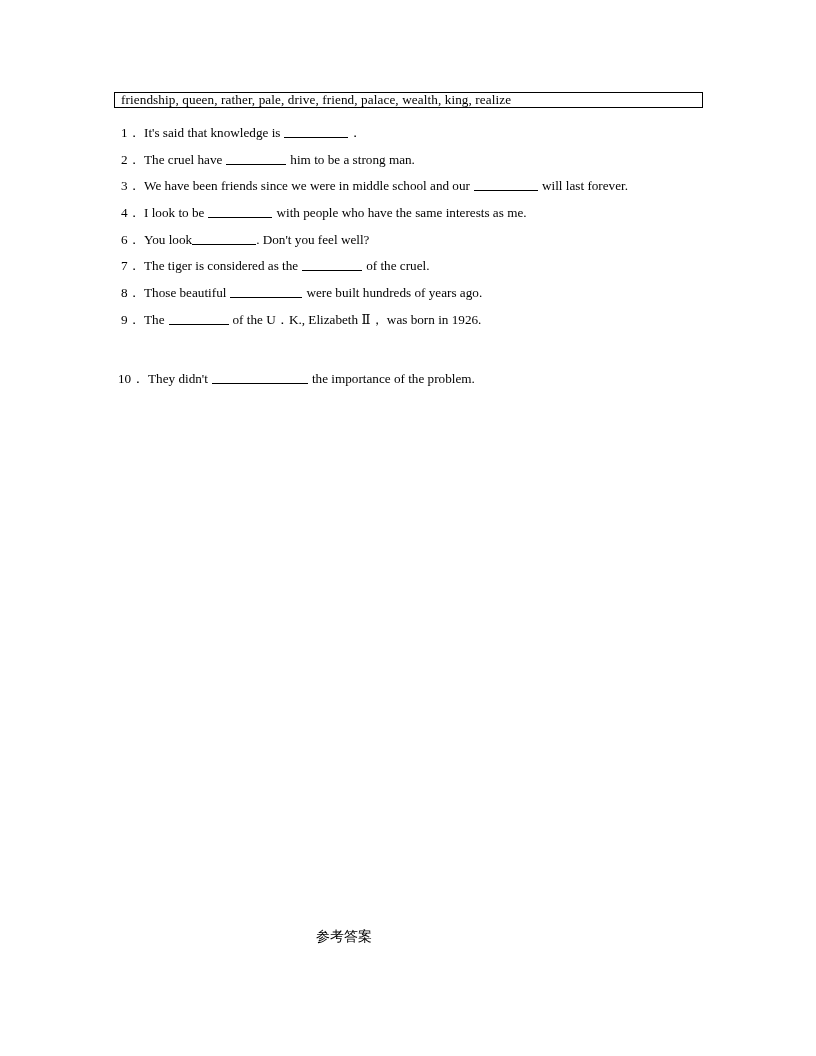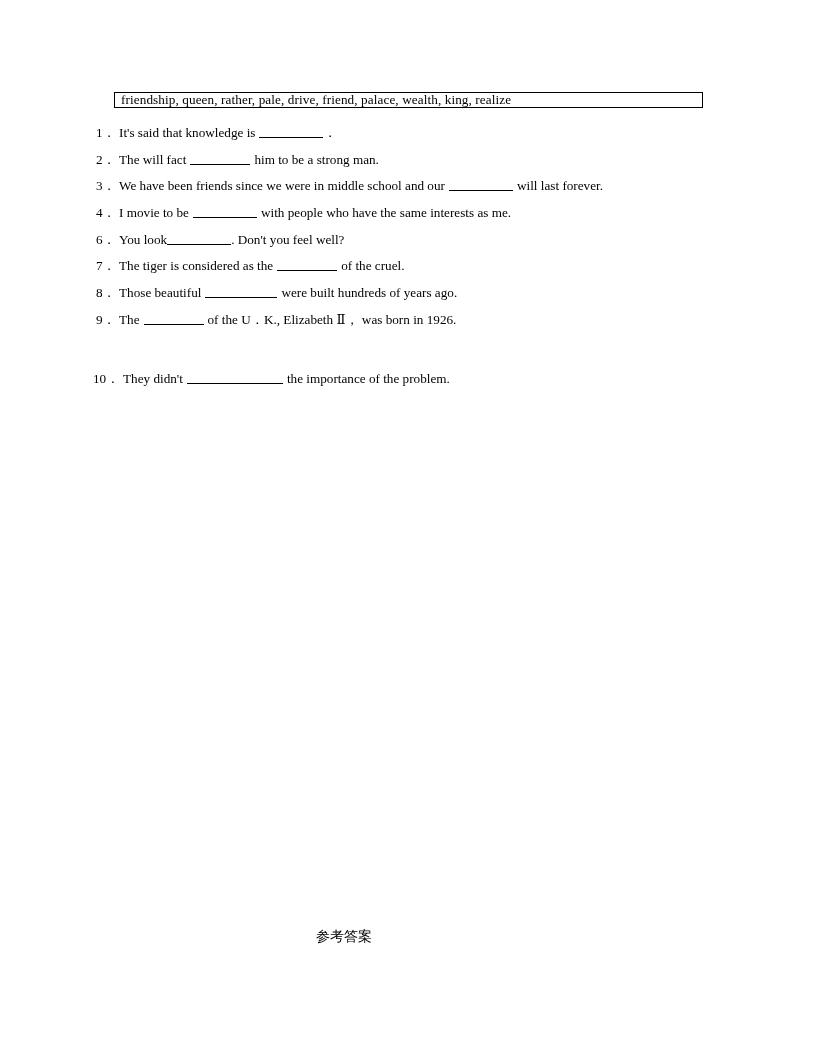--- a/index.html
+++ b/index.html
@@ -41,21 +41,21 @@
     padding-left: 6px;
     font-size: 13.2px;
     line-height: 1;
     letter-spacing: 0.1px;
     white-space: nowrap;
   }
 
   
   .questions {
     position: absolute;
-    left: 96px;
+    left: 121px;
     top: 120px;
     width: 600px;
   }
   .q-row {
     position: relative;
     height: 26.7px;
     white-space: nowrap;
     font-size: 13.2px;
     line-height: 26.7px;
   }
@@ -107,29 +107,29 @@
     <span class="wordbank-text">friendship, queen, rather, pale, drive, friend, palace, wealth, king, realize</span>
   </div>
 
   <div class="questions">
 
     <div class="q-row">
       <span class="q-num w-single">1．</span><span class="sp"></span><span class="q-text">It's said that knowledge is</span><span class="sp"></span><span class="blank b-64"></span><span class="q-text">．</span>
     </div>
 
     <div class="q-row">
-      <span class="q-num w-single">2．</span><span class="sp"></span><span class="q-text">The will fact</span><span class="sp"></span><span class="blank b-60"></span><span class="sp"></span><span class="q-text">him to be a strong man.</span>
+      <span class="q-num w-single">2．</span><span class="sp"></span><span class="q-text">The cruel have</span><span class="sp"></span><span class="blank b-60"></span><span class="sp"></span><span class="q-text">him to be a strong man.</span>
     </div>
 
     <div class="q-row">
       <span class="q-num w-single">3．</span><span class="sp"></span><span class="q-text">We have been friends since we were in middle school and our</span><span class="sp"></span><span class="blank b-64"></span><span class="sp"></span><span class="q-text">will last forever.</span>
     </div>
 
     <div class="q-row">
-      <span class="q-num w-single">4．</span><span class="sp"></span><span class="q-text">I movie to be</span><span class="sp"></span><span class="blank b-64"></span><span class="sp"></span><span class="q-text">with people who have the same interests as me.</span>
+      <span class="q-num w-single">4．</span><span class="sp"></span><span class="q-text">I look to be</span><span class="sp"></span><span class="blank b-64"></span><span class="sp"></span><span class="q-text">with people who have the same interests as me.</span>
     </div>
 
 
     <div class="q-row">
       <span class="q-num w-single">6．</span><span class="sp"></span><span class="q-text">You look</span><span class="blank b-64"></span><span class="q-text">. Don't you feel well?</span>
     </div>
 
     <div class="q-row">
       <span class="q-num w-single">7．</span><span class="sp"></span><span class="q-text">The tiger is considered as the</span><span class="sp"></span><span class="blank b-60"></span><span class="sp"></span><span class="q-text">of the cruel.</span>
     </div>

